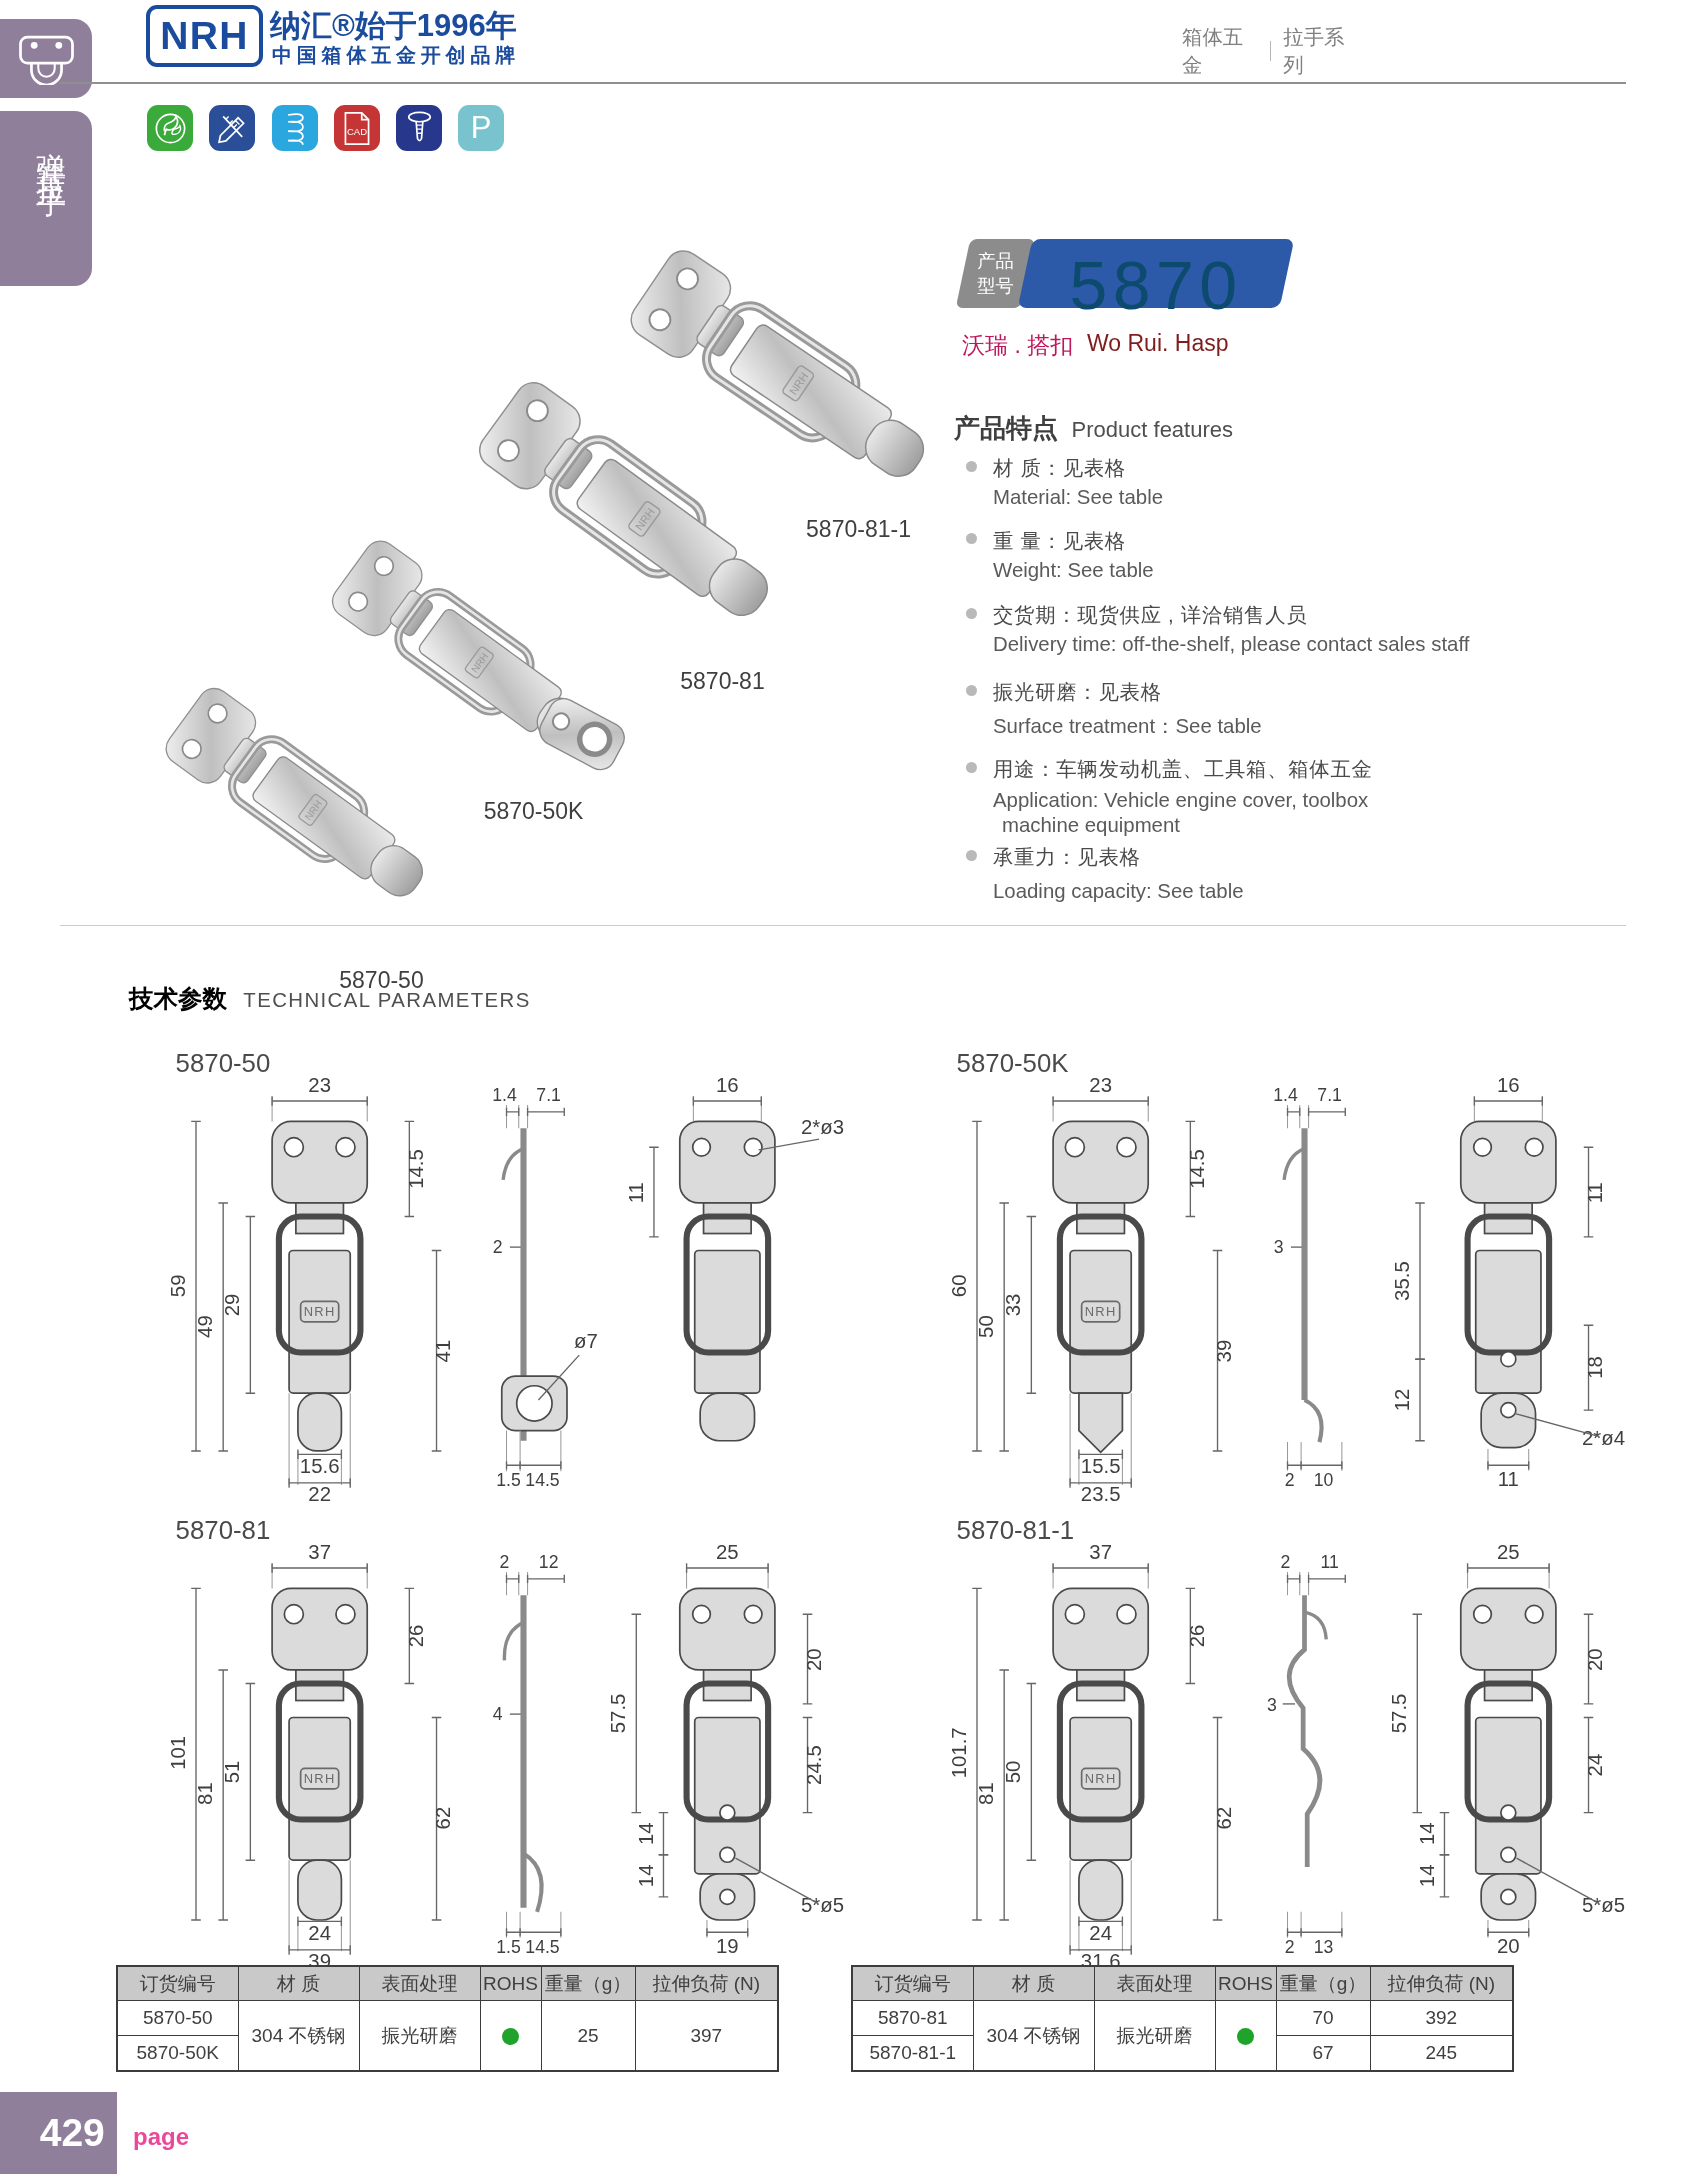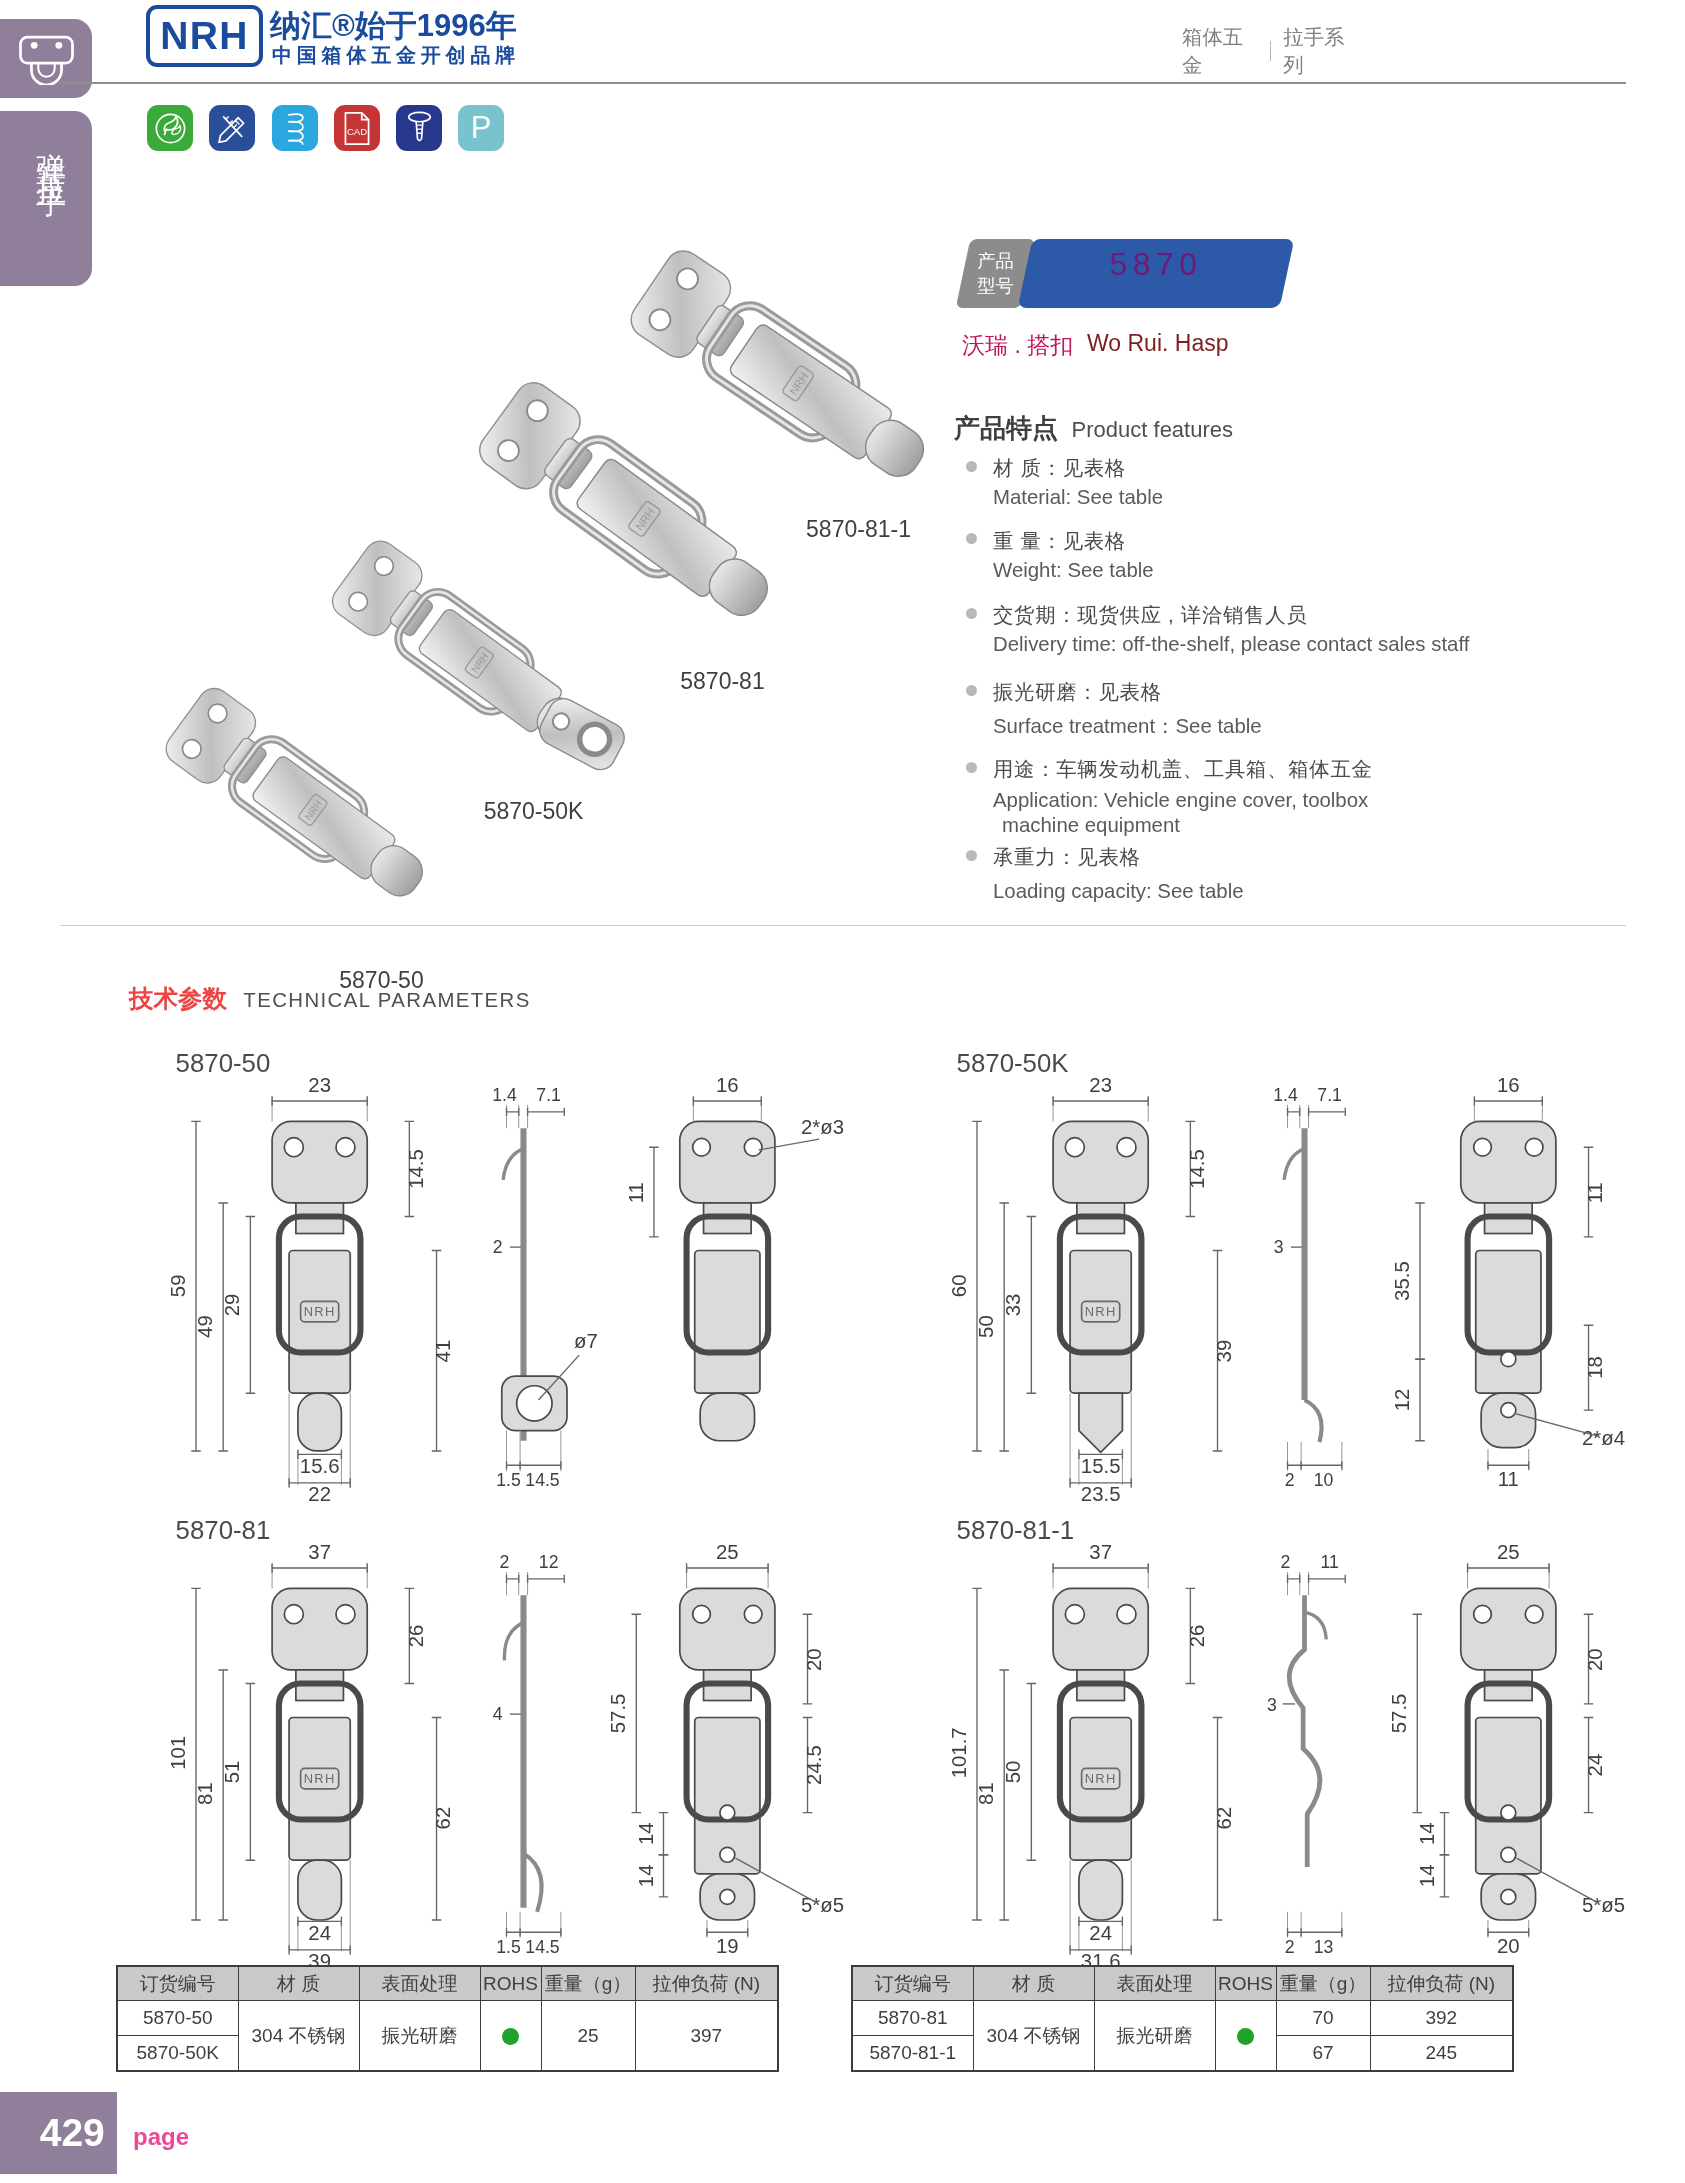--- a/index.html
+++ b/index.html
@@ -11,30 +11,30 @@
   .slogan1{color:#1b4b9c;font-size:31px;font-weight:bold;}
   .slogan2{color:#1b4b9c;font-size:20px;font-weight:bold;letter-spacing:4.8px;}
   .crumb{display:flex;align-items:center;gap:12.2px;color:#808080;font-size:20.4px;}
   .crumb .sep{width:1.4px;height:20.4px;background:#b5b5b5;}
   .hr1{background:#8f8f8f;height:2px;}
   .hr2{background:#cccccc;height:1.4px;}
   .ico{width:46px;height:46px;border-radius:11px;display:flex;align-items:center;justify-content:center;color:#fff;}
   .badge-gray{background:#8c8c8c;border-radius:6.8px;transform:skewX(-12deg);}
   .badge-blue{background:#2d5aa8;border-radius:8.2px;transform:skewX(-12deg);}
   .badge-label{color:#fff;font-size:18.3px;line-height:24.5px;text-align:center;}
-  .badge-model{color:#701a75;font-size:32px;letter-spacing:5.4px;text-align:center;}
+  .badge-model{color:#0c4a6e;font-size:68px;letter-spacing:5.4px;text-align:center;}
   .pname-cn{font-size:23px;color:#be185d;}
   .pname-en{font-size:23px;color:#7f1d1d;}
   .ft-title-cn{font-size:26px;font-weight:bold;color:#3f3f3f;}
   .ft-title-en{font-size:22px;color:#4f4f4f;}
   .fcn{font-size:20.4px;color:#4a4a4a;letter-spacing:0.7px;}
   .fen{font-size:20.4px;color:#5a5a5a;}
   .bullet{width:11px;height:11px;border-radius:50%;background:#b9b9b9;}
   .plabel{font-size:23px;color:#3f3f3f;text-align:center;width:149px;}
-  .tt-cn{font-size:24.5px;font-weight:bold;color:#ef4444;}
+  .tt-cn{font-size:24.5px;font-weight:bold;color:#000000;}
   .tt-en{font-size:20.4px;color:#4f4f4f;letter-spacing:1.4px;}
   .dlabel{font-size:38px;fill:#4a4a4a;}
   .part{fill:#dbdbdb;stroke:#4a4a4a;stroke-width:2.5px;}
   .wire{fill:none;stroke:#4a4a4a;stroke-width:9px;}
   .plq{fill:none;stroke:#6a6a6a;stroke-width:2.5px;}
   .plqt{font-size:19px;fill:#6a6a6a;text-anchor:middle;letter-spacing:2px;}
   .dim{fill:none;stroke:#666;stroke-width:2px;}
   .ext{fill:none;stroke:#999;stroke-width:1.5px;}
   .dimtxt{font-size:30px;fill:#3f3f3f;text-anchor:middle;}
   .dimsm{font-size:26px;fill:#3f3f3f;text-anchor:middle;}

